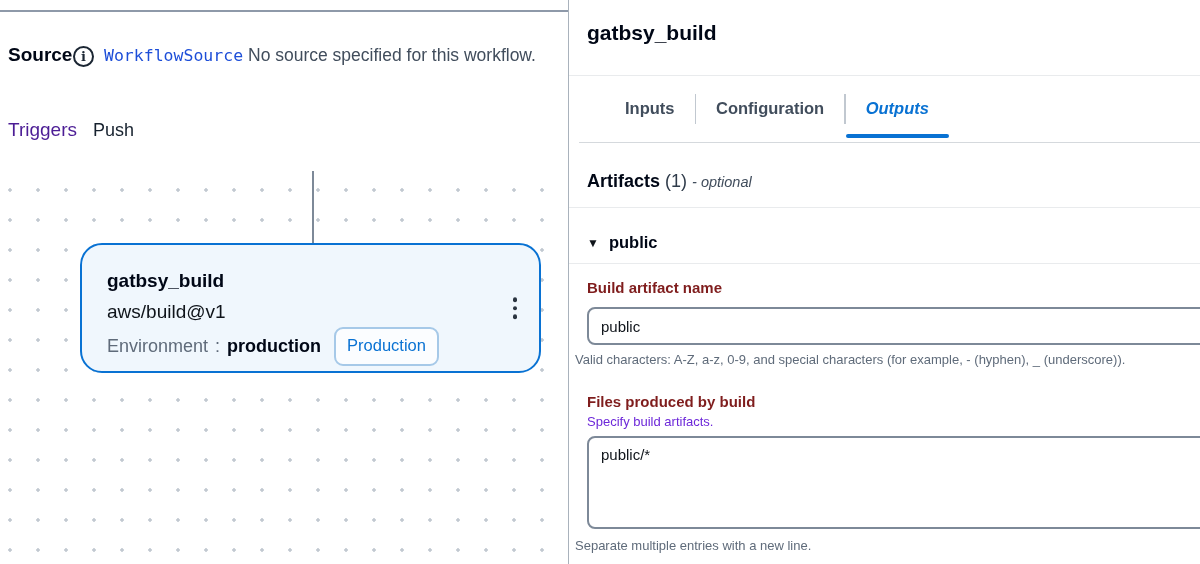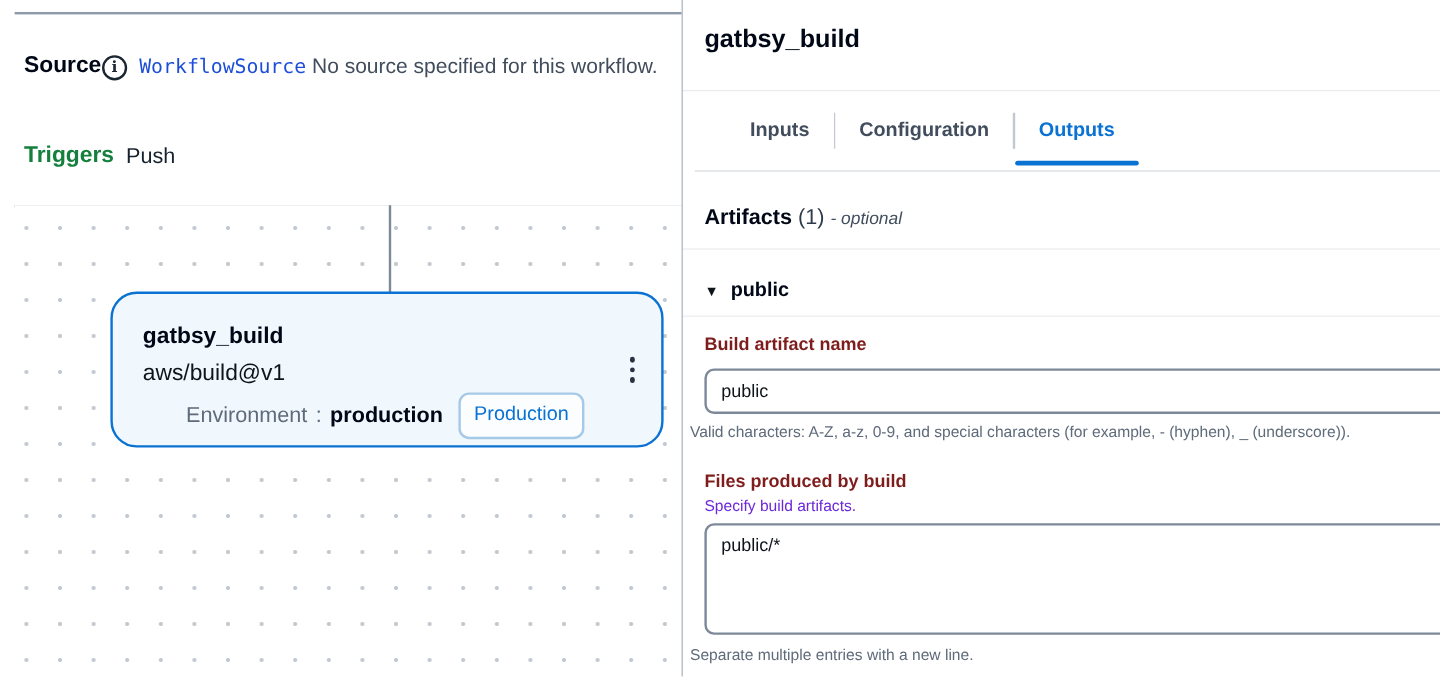--- a/index.html
+++ b/index.html
@@ -1,45 +1,45 @@
 <!DOCTYPE html>
 <html><head>
 <meta charset="utf-8">
 <style>
   html,body{margin:0;padding:0;background:#fff;}
   #app{position:relative;width:1200px;height:564px;overflow:hidden;
        font-family:"Liberation Sans",sans-serif;color:#0f141a;background:#fff;}
 
   
-  #left{position:absolute;left:12px;top:0;width:568px;height:564px;overflow:hidden;background:#fff;}
+  #left{position:absolute;left:0;top:0;width:568px;height:564px;overflow:hidden;background:#fff;}
 
   .source-box{position:absolute;left:0;top:10px;width:568px;height:159px;background:#fff;
               border-top:2px solid #8e99a9;border-bottom:2px solid #8e99a9;}
   .src-label{position:absolute;left:8px;top:32px;font-size:19px;font-weight:bold;color:#000716;}
   .info-icon{position:absolute;left:73px;top:34px;width:17px;height:17px;border:2px solid #1b2633;
              border-radius:50%;display:flex;align-items:center;justify-content:center;
              font-family:"DejaVu Serif",serif;font-size:13px;font-weight:bold;color:#1b2633;cursor:pointer;}
   .src-value{position:absolute;left:104px;top:34px;font-family:"DejaVu Sans Mono",monospace;
              font-size:16.5px;color:#1d4ed8;}
   .src-msg1{position:absolute;left:248px;top:33px;font-size:17.5px;color:#414d5c;white-space:nowrap;}
   .src-msg2{position:absolute;left:248px;top:68px;font-size:17.5px;color:#414d5c;white-space:nowrap;}
-  .trg-label{position:absolute;left:8px;top:107px;font-size:19px;font-weight:bold;color:#15803d;}
+  .trg-label{position:absolute;left:8px;top:107px;font-size:19px;font-weight:normal;color:#4c1d95;}
   .trg-value{position:absolute;left:93px;top:108px;font-size:18px;color:#16212e;}
 
   .canvas{position:absolute;left:0;top:171px;width:568px;height:393px;background:#fff;
           background-image:radial-gradient(circle,#c2c9d1 1.5px,transparent 1.9px);
           background-size:28px 30px;background-position:-4px 4px;}
   .connector{position:absolute;left:312px;top:0;width:2px;height:74px;background:#7d8998;}
 
   .node{position:absolute;left:80px;top:72px;width:461px;height:130px;background:#f0f7fd;
         border:2.5px solid #0972d3;border-radius:22px;box-sizing:border-box;
         padding:20px 0 0 25px;cursor:pointer;}
   .node-title{font-size:19px;font-weight:bold;color:#000716;line-height:31px;}
   .node-action{font-size:19px;color:#0f141a;line-height:31px;}
-  .node-env{font-size:18px;line-height:31px;display:flex;align-items:center;margin-left:36px;}
+  .node-env{font-size:18px;line-height:31px;display:flex;align-items:center;}
   .env-label,.env-sep{color:#5f6b7a;}
   .env-sep{margin:0 7px;}
   .env-value{font-weight:bold;color:#000716;}
   .badge{display:inline-flex;align-items:center;margin-left:13px;padding:1px 11px 3px;
          border:2px solid #a6c9e8;border-radius:9px;background:#fbfdff;
          color:#0972d3;font-size:16.5px;}
   .node-menu{position:absolute;right:18px;top:50%;transform:translateY(-50%);
              display:flex;flex-direction:column;align-items:center;gap:4px;
              padding:4px;cursor:pointer;background:none;border:none;}
   .node-menu i{width:4.5px;height:4.5px;border-radius:50%;background:#2a3440;display:block;}
@@ -48,21 +48,21 @@
   #right{position:absolute;left:568px;top:0;width:632px;height:564px;background:#fff;
          border-left:1.5px solid #a9b2bc;overflow:hidden;box-sizing:border-box;}
   .panel-title{position:absolute;left:18px;top:21px;font-size:21px;font-weight:bold;color:#000716;}
   .hdr-divider{position:absolute;left:0;top:75px;width:100%;height:1px;background:#e9ebed;}
 
   .tabs{position:absolute;left:10px;top:75px;width:100%;height:68px;display:flex;align-items:stretch;
         padding-left:26px;box-sizing:border-box;border-bottom:1.5px solid #d5d9dd;}
   .tab{position:relative;display:flex;align-items:center;padding:0 20px;font-size:16.5px;
        font-weight:bold;color:#414d5c;cursor:pointer;background:none;border:none;
        font-family:inherit;}
-  .tab.active{color:#0972d3;}
+  .tab.active{color:#0972d3;font-style:italic;}
   .tab.active .underline{position:absolute;left:0;right:0;bottom:4px;height:4px;
        background:#0972d3;border-radius:2px;}
   .tab-sep{width:1.5px;background:#c1c8d0;height:30px;align-self:center;}
 
   .section-heading{position:absolute;left:18px;top:171px;font-size:18px;color:#000716;}
   .section-heading .h-bold{font-weight:bold;}
   .section-heading .h-count{font-weight:normal;color:#2f3b4a;}
   .section-heading .h-opt{font-style:italic;font-size:14.5px;color:#414d5c;}
 
   .div2{position:absolute;left:0;top:207px;width:100%;height:1px;background:#e9ebed;}

